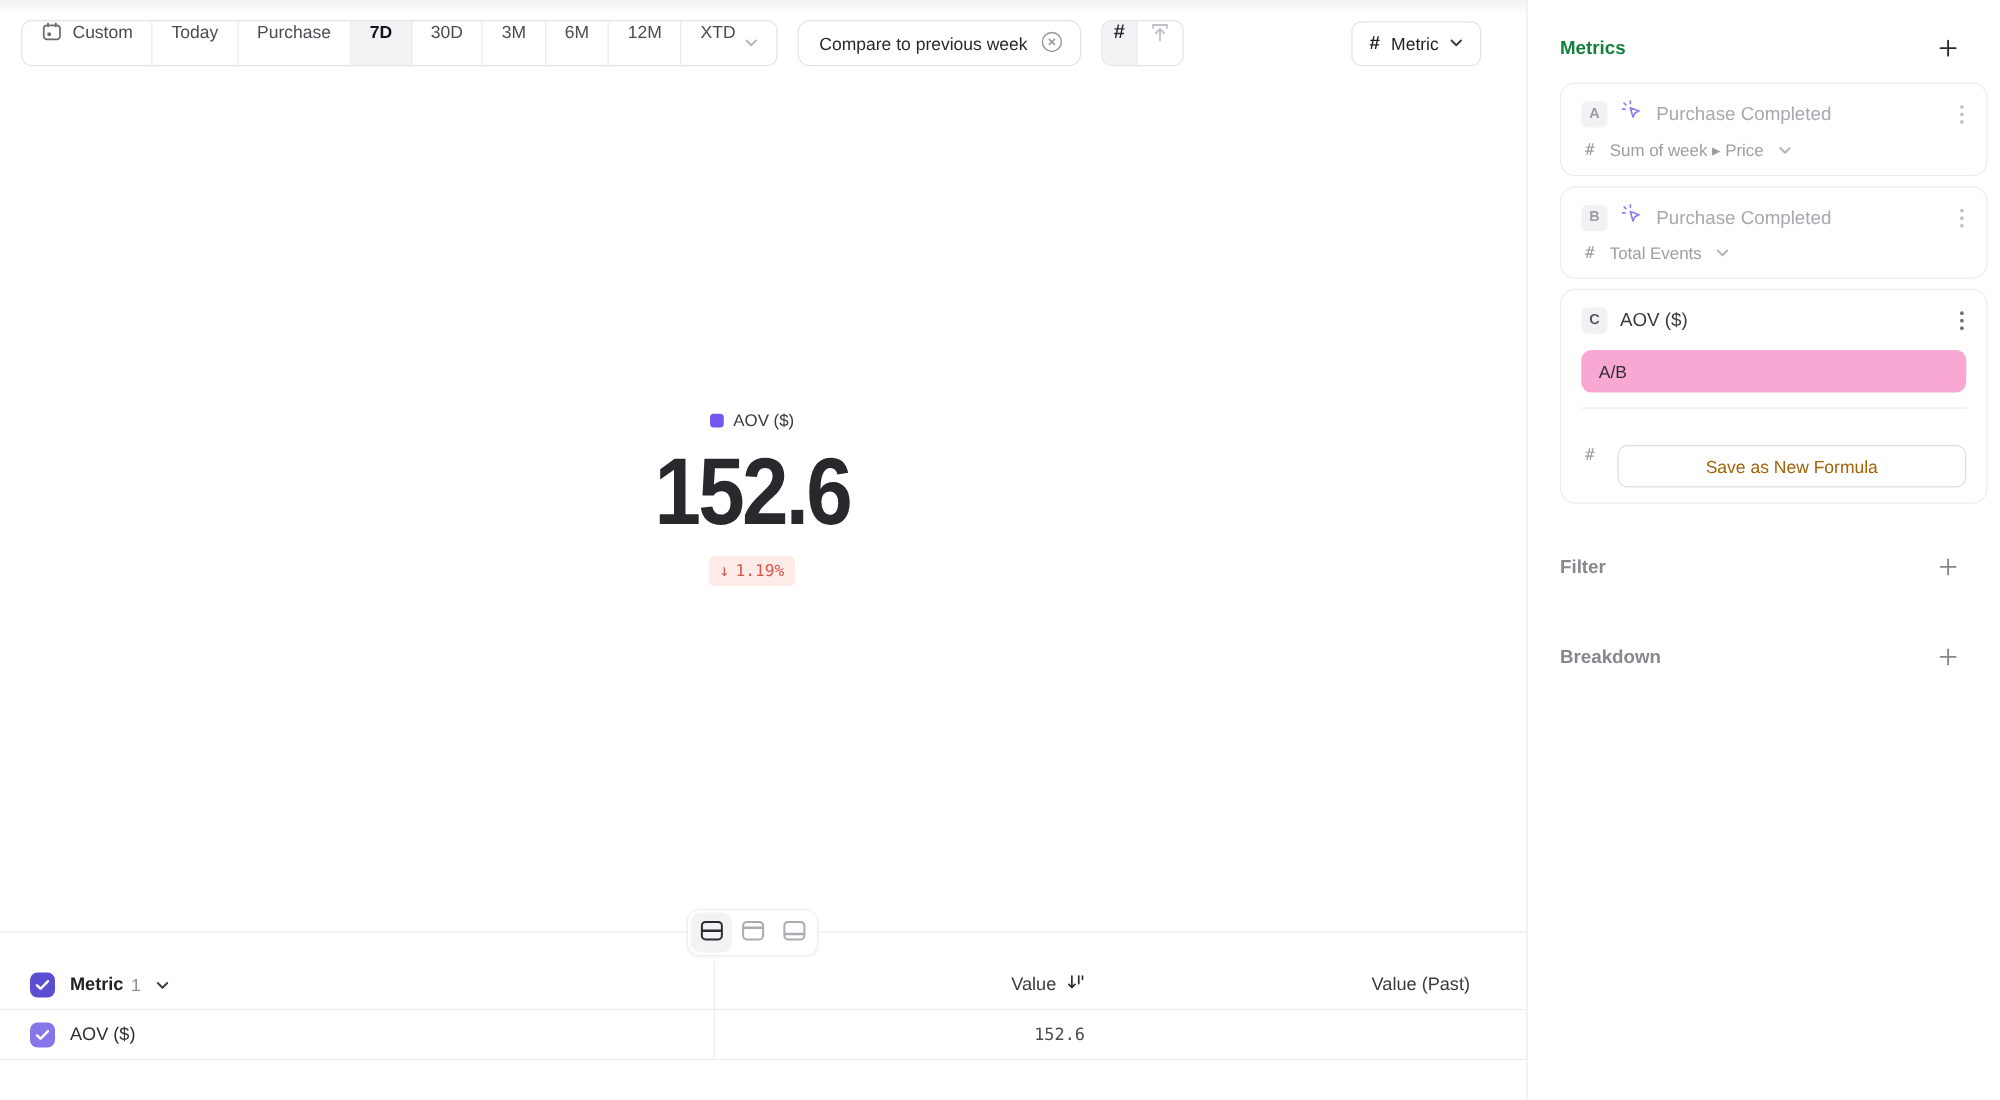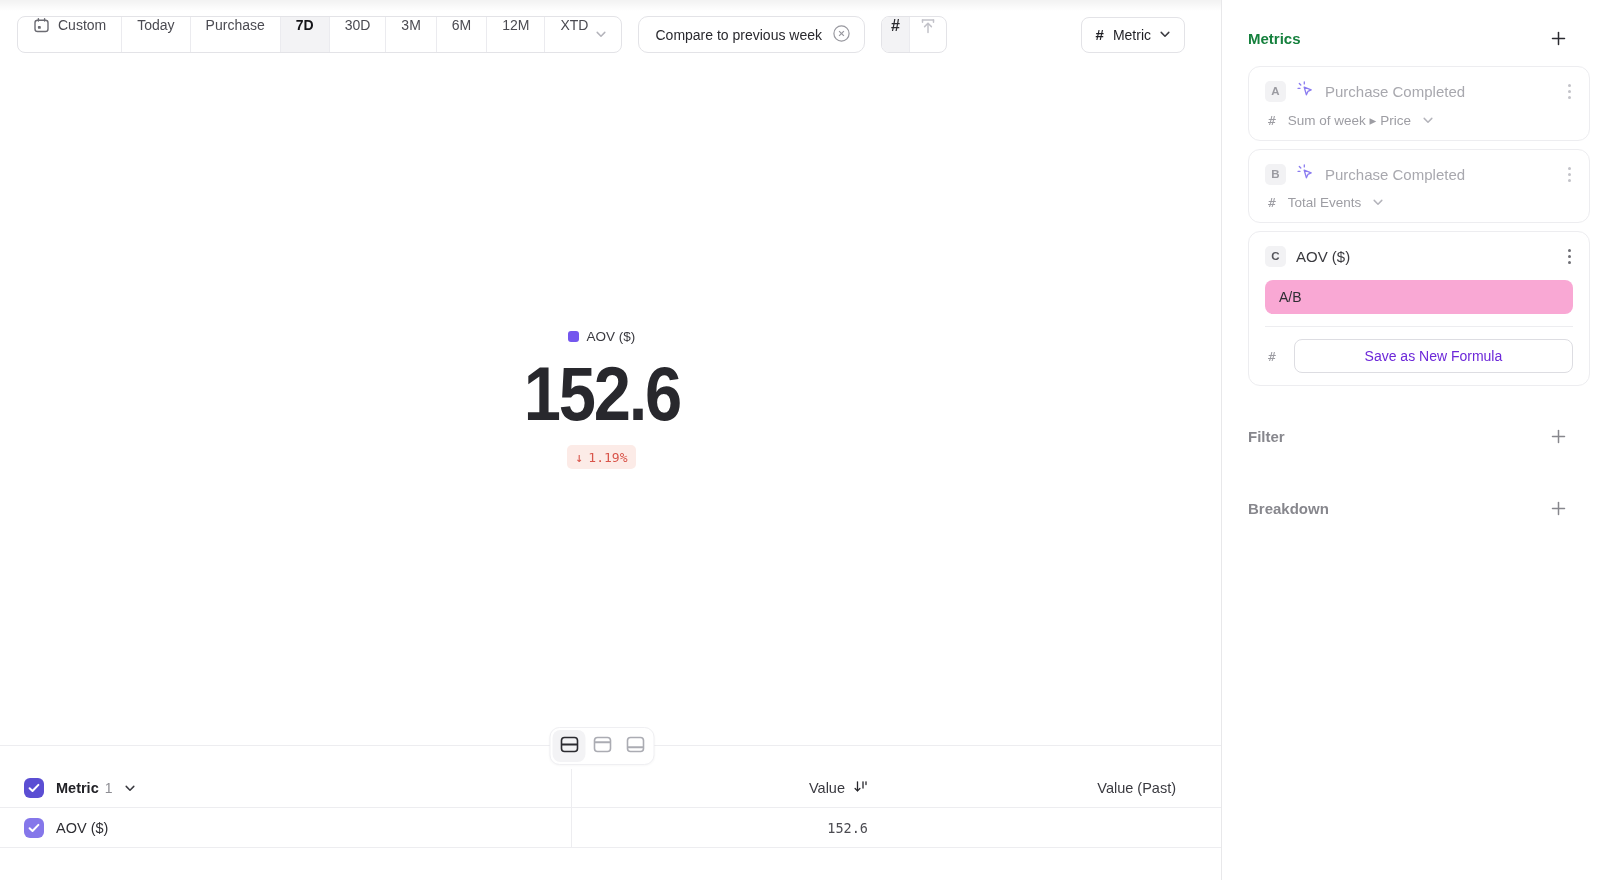--- a/index.html
+++ b/index.html
@@ -86,21 +86,21 @@
   .card.active .dots { color:#6f6f75; }
   .dots i { width:3px; height:3px; border-radius:50%; background:currentColor; display:block; margin:1.5px 0; }
   .card-sub { display:flex; align-items:center; gap:12px; margin-top:9px; padding-left:3px; cursor:pointer; }
   .hash-small { font-family:"DejaVu Sans Mono", monospace; font-size:13px; color:#9d9da3; }
   .agg-label { font-size:13.5px; color:#9d9da3; }
   .formula-input { margin-top:12px; height:34px; background:#f9a8d4; border-radius:8px; display:flex; align-items:center;
                    padding:0 14px; font-size:14px; color:#2e2e33; cursor:text; }
   .card-divider { height:1px; background:#ededf0; margin-top:12px; }
   .save-row { display:flex; align-items:center; margin-top:12px; gap:18px; padding-left:3px; }
   .save-btn { flex:1; height:34px; border:1px solid #dddde2; border-radius:8px; background:#fff; font-size:14px;
-              color:#6d28d9; font-weight:500; cursor:pointer; font-family:inherit; }
+              color:#a16207; font-weight:500; cursor:pointer; font-family:inherit;margin-top:17px; }
   .filter-row { margin-top:40px; }
   .breakdown-row { margin-top:52px; }
 </style>
 </head>
 <body>
 
 <div class="app">
 
   <div class="main">
 

